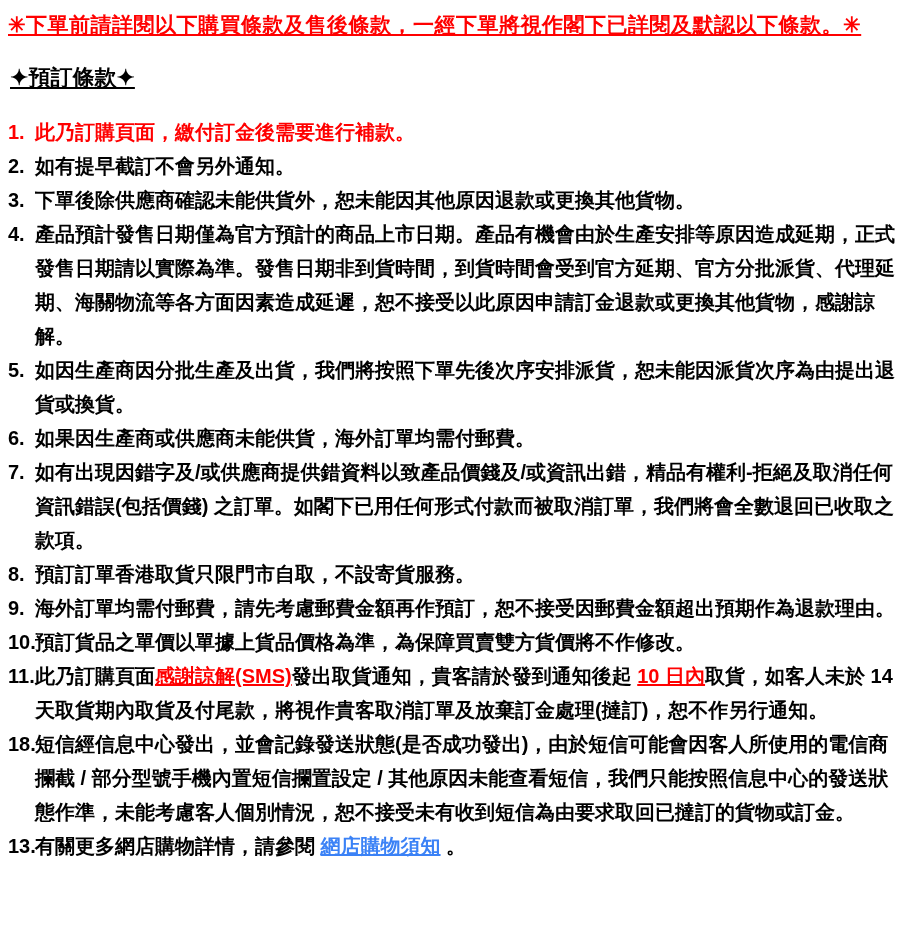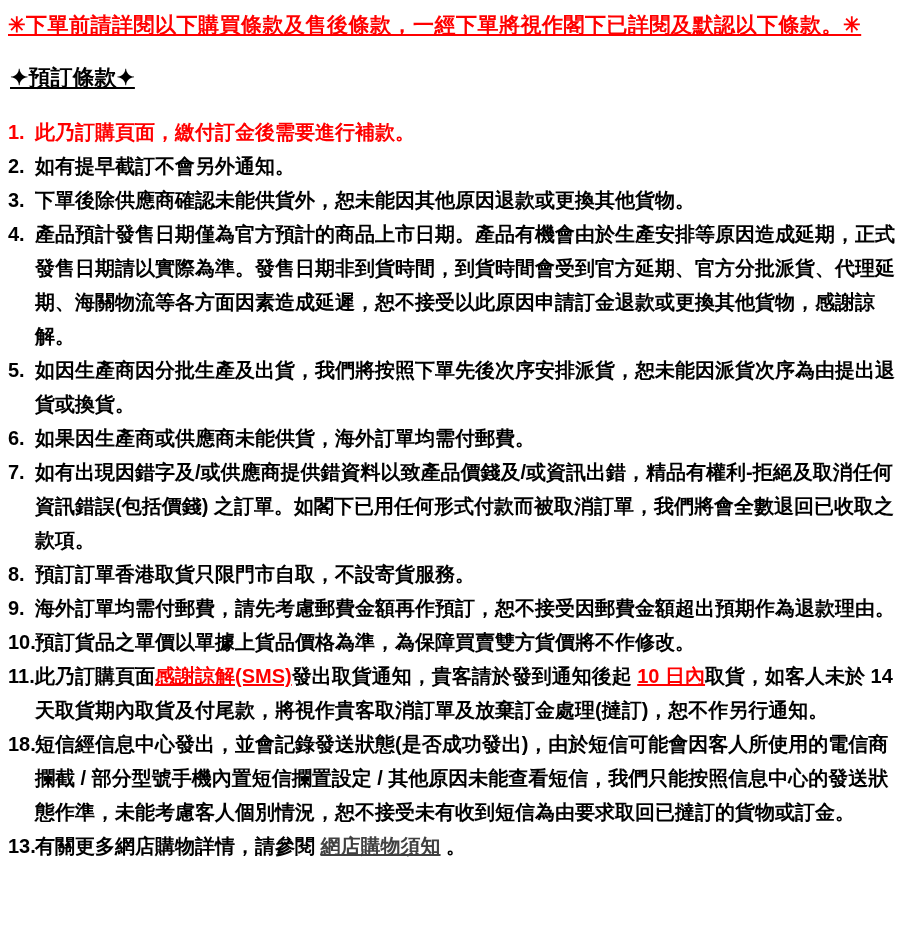--- a/index.html
+++ b/index.html
@@ -47,21 +47,21 @@
     color: #000000;
   }
   ol.terms-list li .num {
     position: absolute;
     left: 0;
     top: 0;
   }
   ol.terms-list li.red { color: #ff0000; }
   .seg-normal { color: inherit; }
   .seg-red-underline { color: #ff0000; text-decoration: underline; }
-  a.notice-link { color: #404040; text-decoration: underline; cursor: pointer; margin-top: 28px; }
+  a.notice-link { color: #3b82f6; text-decoration: underline; cursor: pointer; margin-top: 28px; }
 </style>
 </head>
 <body>
 
 <p class="header-notice">✳下單前請詳閱以下購買條款及售後條款，一經下單將視作閣下已詳閱及默認以下條款。✳</p>
 
 <div>
   <span class="section-heading">✦預訂條款✦</span>
 </div>
 

